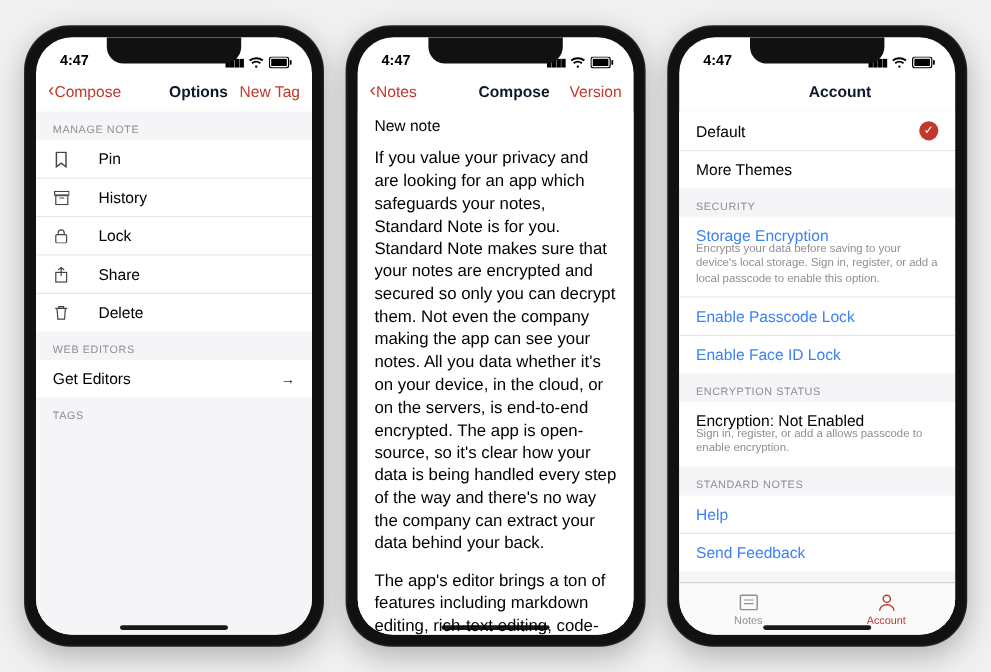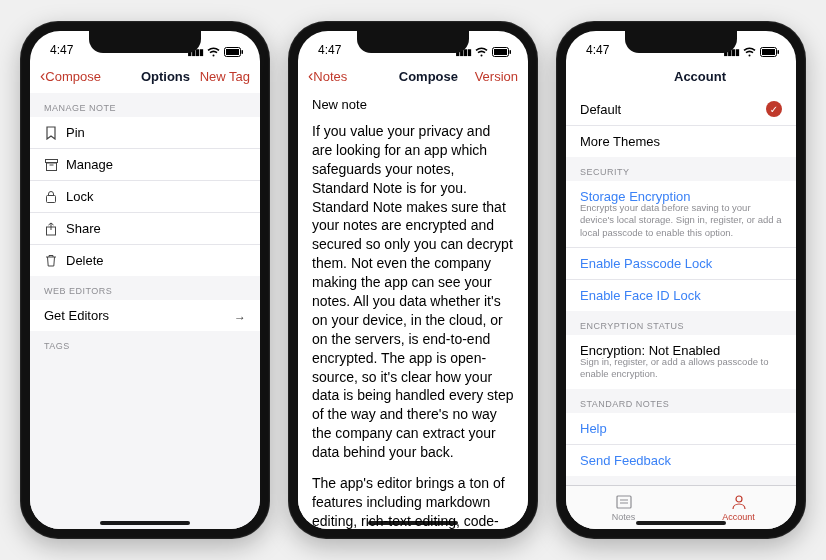--- a/index.html
+++ b/index.html
@@ -46,21 +46,21 @@
     z-index: 10;
   }
 
   .status-bar {
     height: 28px;
     display: flex;
     justify-content: space-between;
     align-items: flex-end;
     padding: 0 16px 2px 20px;
     font-size: 12px;
-    font-weight: 400;
+    font-weight: 700;
     color: #000;
   }
   .status-right { display: flex; align-items: center; gap: 4px; }
   .signal, .wifi, .battery { display:inline-block; }
   .signal { letter-spacing: -1px; font-size: 9px; }
   .wifi svg, .battery svg { display:block; }
 
   .nav-bar {
     height: 34px;
     display: flex;
@@ -100,21 +100,21 @@
     color: #8e8e93;
     padding: 10px 14px 4px;
     text-transform: uppercase;
   }
   .row {
     display: flex;
     align-items: center;
     padding: 8px 14px;
     background: #fff;
     border-bottom: 0.5px solid #e5e5ea;
-    gap: 8px;
+    gap: 24px;
     font-size: 13px;
   }
   .row.no-border { border-bottom: none; }
   .row .icon { width: 14px; display:flex; justify-content:center; color:#444; }
   .row-text { flex:1; }
   .row-sub {
     font-size: 9.5px;
     color: #8e8e93;
     padding: 0 14px 8px;
     line-height: 1.3;
@@ -221,21 +221,21 @@
       </div>
 
       <div class="row">
         <span class="icon">
           <svg width="13" height="12" viewBox="0 0 13 12">
               <rect x="0.5" y="0.5" width="12" height="3" fill="none" stroke="#444"></rect>
               <rect x="1.5" y="4" width="10" height="7.5" fill="none" stroke="#444"></rect>
               <line x1="4.5" y1="6" x2="8.5" y2="6" stroke="#444"></line>
             </svg>
         </span>
-        <span class="row-text">Manage</span>
+        <span class="row-text">History</span>
       </div>
 
       <div class="row">
         <span class="icon">
           <svg width="12" height="13" viewBox="0 0 12 13">
               <rect x="1.5" y="5.5" width="9" height="7" rx="1" fill="none" stroke="#444"></rect>
               <path d="M3.5 5.5V4a2.5 2.5 0 015 0v1.5" fill="none" stroke="#444"></path>
             </svg>
         </span>
         <span class="row-text">Lock</span>

